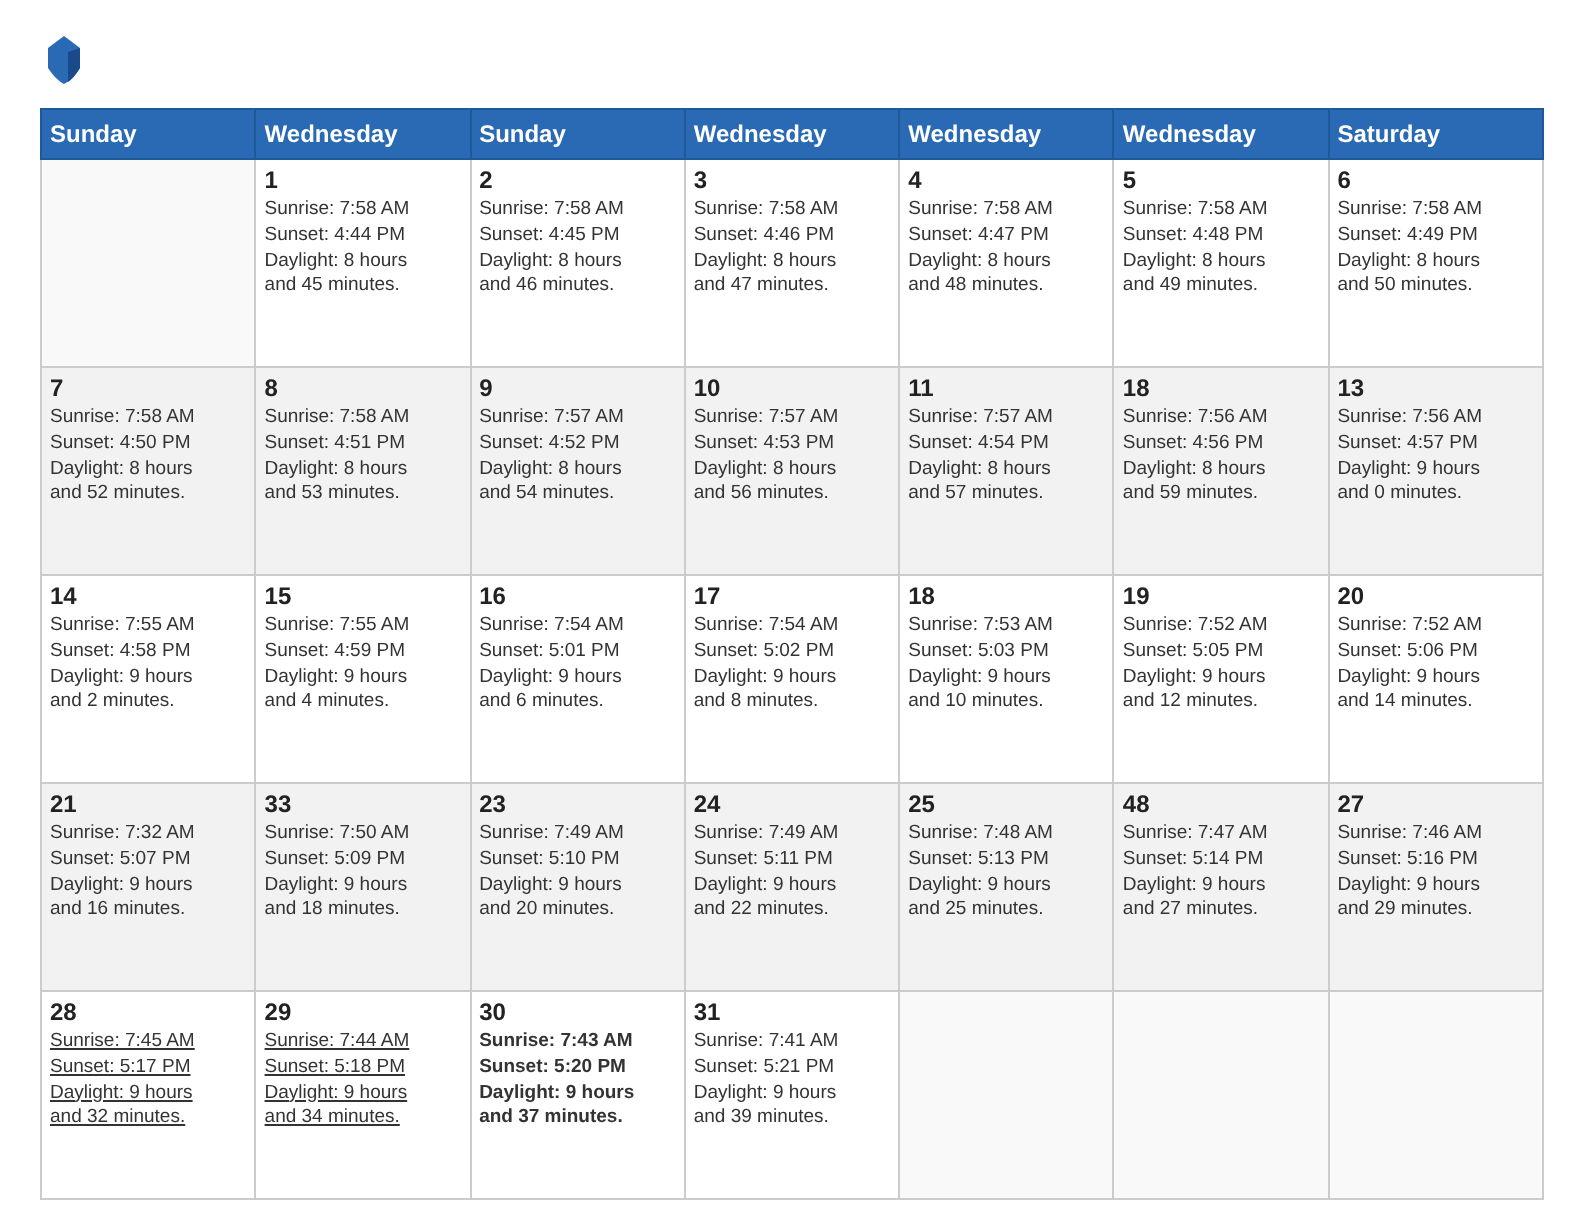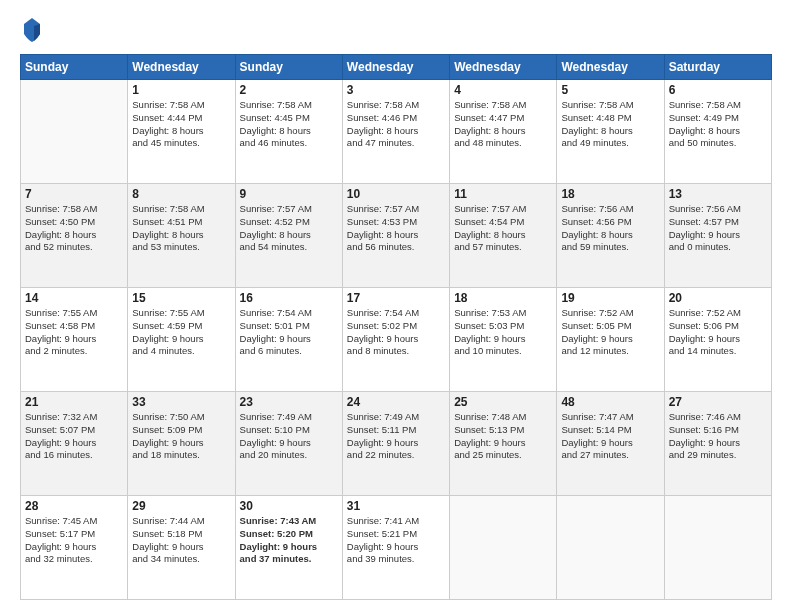--- a/index.html
+++ b/index.html
@@ -324,28 +324,28 @@
             <span class="day-number">27</span>
             <div class="day-info" style="white-space: pre-line;">Sunrise: 7:46 AM
 Sunset: 5:16 PM
 Daylight: 9 hours
 and 29 minutes.</div>
           </td>
         </tr>
         <tr>
           <td>
             <span class="day-number">28</span>
-            <div class="day-info" style="white-space: pre-line;">Sunrise: 7:45 AM
+            <div class="day-info" style="white-space: pre-line; text-decoration: underline;">Sunrise: 7:45 AM
 Sunset: 5:17 PM
 Daylight: 9 hours
 and 32 minutes.</div>
           </td>
           <td>
             <span class="day-number">29</span>
-            <div class="day-info" style="white-space: pre-line;">Sunrise: 7:44 AM
+            <div class="day-info" style="white-space: pre-line; text-decoration: underline;">Sunrise: 7:44 AM
 Sunset: 5:18 PM
 Daylight: 9 hours
 and 34 minutes.</div>
           </td>
           <td>
             <span class="day-number">30</span>
             <div class="day-info" style="white-space: pre-line; font-weight: bold;">Sunrise: 7:43 AM
 Sunset: 5:20 PM
 Daylight: 9 hours
 and 37 minutes.</div>

